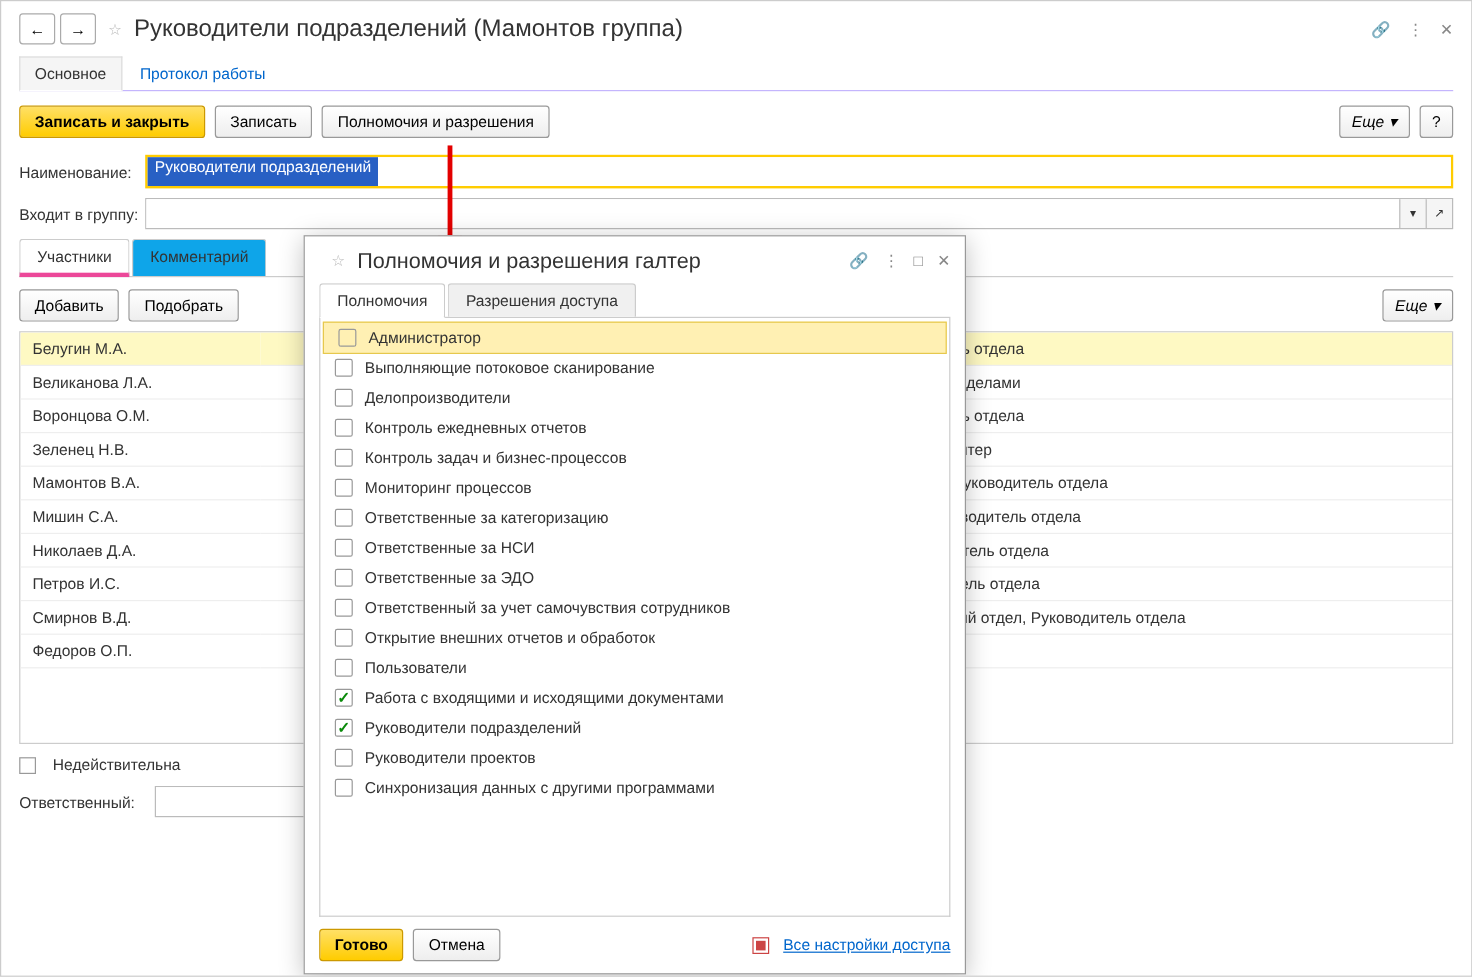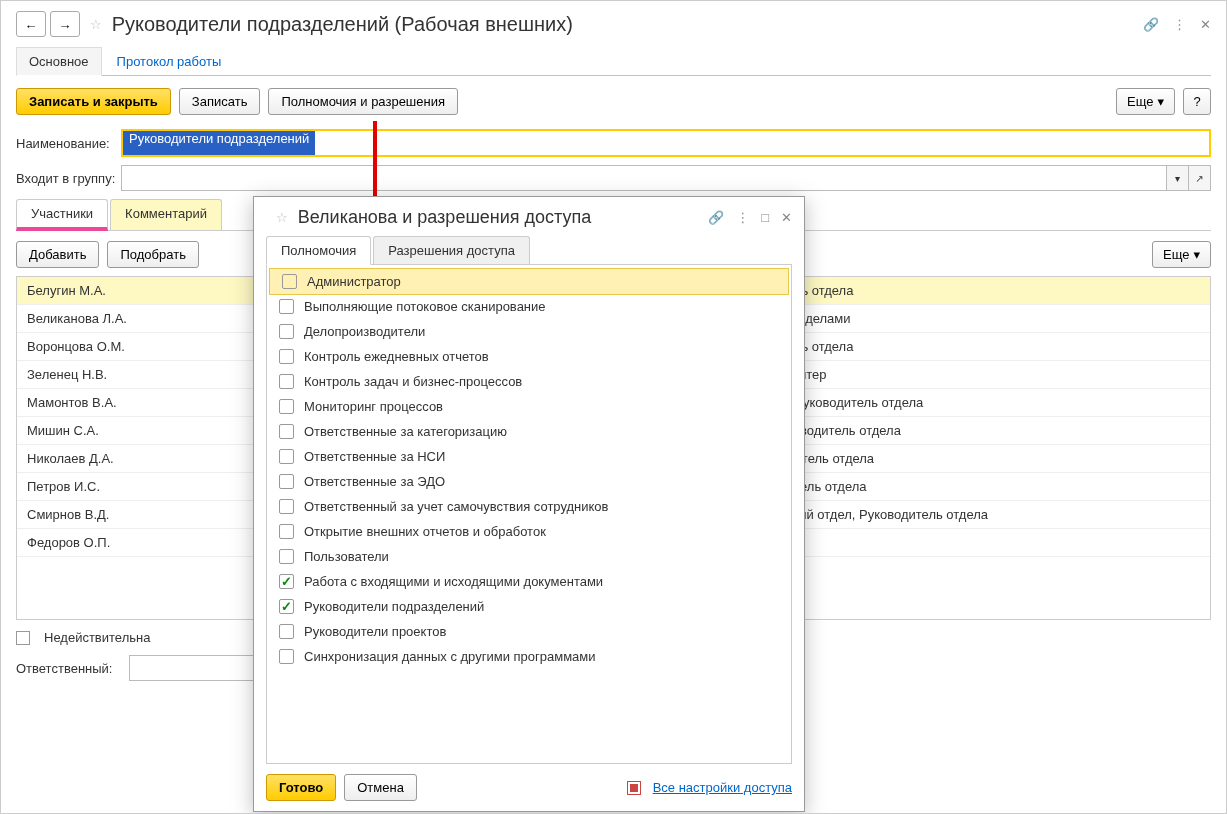--- a/index.html
+++ b/index.html
@@ -13,32 +13,32 @@
 .hdr-icons { display: flex; align-items: center; gap: 14px; color: #888; }
 .hdr-icons span { cursor: pointer; }
 .nav-tabs { display: flex; gap: 2px; margin-bottom: 12px; border-bottom: 1px solid #c4b5fd; }
 .nav-tab { padding: 6px 12px; cursor: pointer; border: 1px solid transparent; border-bottom: none; }
 .nav-tab.active { border: 1px solid #ddd; border-bottom: 1px solid #fff; margin-bottom: -1px; background: #f5f5f5; }
 .nav-tab.link { color: #0066cc; }
 .toolbar { display: flex; align-items: center; gap: 8px; margin-bottom: 14px; }
 .btn { padding: 5px 12px; border: 1px solid #999; background: linear-gradient(#fff,#eee); border-radius: 3px; cursor: pointer; font-size: 13px; }
 .btn-primary { background: linear-gradient(#ffe066,#ffcc00); border-color: #cc9900; font-weight: bold; }
 .spacer { flex: 1; }
-.btn-more { padding: 5px 10px; display: flex; align-items: center; gap: 4px; }
+.btn-more { padding: 5px 10px; display: flex; align-items: center; gap: 4px; font-style: italic; }
 .btn-help { width: 28px; padding: 5px 0; text-align: center; }
 .form-row { display: flex; align-items: center; margin-bottom: 8px; justify-content: flex-end; }
 .form-label { width: 105px; }
 .form-input-wrap { flex: 1; display: flex; border: 2px solid #ffcc00; height: 28px; }
 .form-input { flex: 1; border: none; padding: 0 6px; font-size: 13px; outline: none; }
 .form-input.selected { background: #2860c4; color: #fff; }
 .form-input-group { flex: 1; display: flex; border: 1px solid #bbb; height: 26px; }
 .form-input-group input { flex: 1; border: none; padding: 0 6px; outline: none; }
 .input-btn { width: 22px; border-left: 1px solid #bbb; background: #f5f5f5; cursor: pointer; display: flex; align-items: center; justify-content: center; font-size: 10px; }
 .inner-tabs { display: flex; border-bottom: 1px solid #ccc; margin-bottom: 10px; }
-.inner-tab { padding: 6px 14px; border: 1px solid #ccc; border-bottom: none; margin-right: 2px; cursor: pointer; background: #fef9c3; border-radius: 3px 3px 0 0; }
+.inner-tab { padding: 6px 14px; border: 1px solid #ccc; border-bottom: none; margin-right: 2px; cursor: pointer; background: #0ea5e9; border-radius: 3px 3px 0 0; }
 .inner-tab.active { background: #fff; border-bottom: 4px solid #ec4899; margin-bottom: -1px; }
 .subtoolbar { display: flex; gap: 8px; margin-bottom: 8px; align-items: center; }
 .grid-wrap { border: 1px solid #ccc; height: 344px; overflow: hidden; }
 .grid-col { display: flex; flex-direction: column; width: 100%; }
 .grid-row { display: flex; }
 .grid-cell { flex: 1; padding: 6px 10px; border-bottom: 1px solid #eee; }
 .grid-row.selected .grid-cell { background: #fef9c3; }
 .footer-row { display: flex; align-items: center; margin-top: 10px; gap: 8px; }
 .checkbox { width: 14px; height: 14px; border: 1px solid #999; display: inline-block; vertical-align: middle; margin-right: 6px; }
 
@@ -68,21 +68,21 @@
 </style>
 </head>
 <body>
 
 <div class="main-window">
 
   <div class="header-row">
     <button class="nav-btn">←</button>
     <button class="nav-btn">→</button>
     <span class="star-icon">☆</span>
-    <div class="page-title">Руководители подразделений (Рабочая внешних)</div>
+    <div class="page-title">Руководители подразделений (Мамонтов группа)</div>
     <div class="hdr-icons">
       <span>🔗</span>
       <span>⋮</span>
       <span>✕</span>
     </div>
   </div>
 
   <div class="nav-tabs">
     <div class="nav-tab active">Основное</div>
     <div class="nav-tab link">Протокол работы</div>
@@ -207,21 +207,21 @@
   <svg width="30" height="100">
       <defs></defs>
     <line x1="12" y1="0" x2="12" y2="80" stroke="#e30000" stroke-width="4"></line>
     <polygon points="12,95 2,75 22,75" fill="#e30000"></polygon>
   </svg>
 </div>
 
 <div class="dialog">
   <div class="dlg-header">
     <span class="star-icon">☆</span>
-    <div class="dlg-title">Великанова и разрешения доступа</div>
+    <div class="dlg-title">Полномочия и разрешения галтер</div>
     <div class="dlg-hdr-icons">
       <span>🔗</span>
       <span>⋮</span>
       <span>□</span>
       <span>✕</span>
     </div>
   </div>
   <div class="dlg-tabs">
     <div class="dlg-tab active">Полномочия</div>
     <div class="dlg-tab">Разрешения доступа</div>

